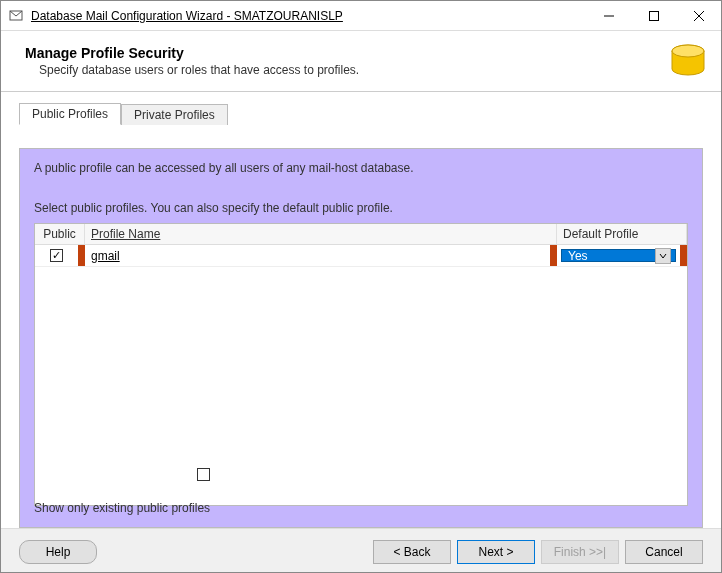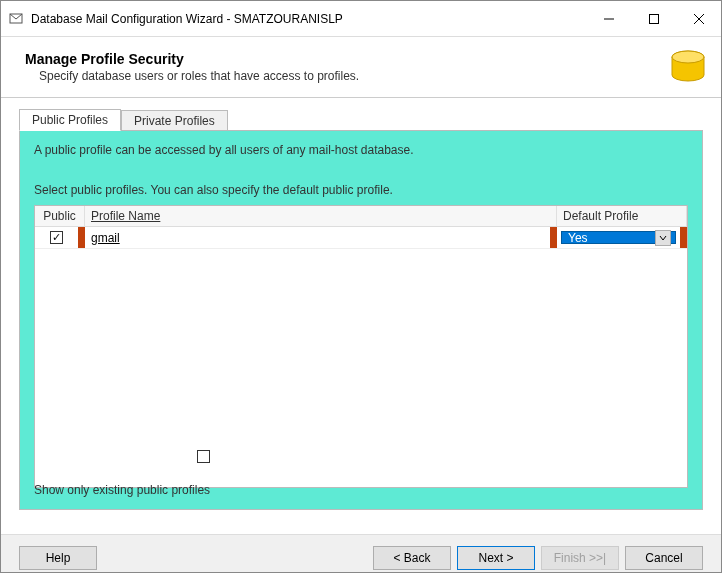--- a/index.html
+++ b/index.html
@@ -10,26 +10,27 @@
     body {
       margin: 0;
       padding: 0;
       background: #fff;
       width: 722px;
       height: 573px;
       overflow: hidden;
       border: 1px solid #888;
     }
     .titlebar {
-      height: 36px;
+      height: 30px;
       display: flex;
       align-items: center;
       padding-left: 8px;
       background: #fff;
       border-bottom: 1px solid #ddd;
+      text-decoration: underline;
     }
     .titlebar .app-icon {
       width: 16px;
       height: 16px;
       margin-right: 6px;
       display: inline-flex;
       align-items: center;
       justify-content: center;
     }
     .titlebar .title-text {
@@ -93,22 +94,23 @@
     }
     .tab.active {
       background: #fff;
       border-bottom: 1px solid #fff;
       z-index: 2;
     }
     .tab-body {
       border: 1px solid #bbb;
       padding: 12px 14px;
       min-height: 380px;
-      background: #5eead4;
-      position: relative;
+      background: #c4b5fd;
+      position: relative;
+      margin-top: 24px;
     }
     .info-text {
       color: #333;
       margin-bottom: 26px;
     }
     .instr-text {
       color: #333;
       margin-bottom: 8px;
     }
     .grid {
@@ -220,21 +222,21 @@
       margin-left: 6px;
       padding: 0 10px;
     }
     .btn.disabled {
       color: #a0a0a0;
       border-color: #ccc;
     }
     .btn.primary {
       border: 1px solid #0078d7;
     }
-    .btn.help { margin-left: 0; }
+    .btn.help { margin-left: 0; border-radius: 10px; }
     .window-body {
       position: relative;
       height: calc(573px - 30px);
     }
   </style>
 </head>
 <body>
 
 <div class="titlebar">
   <span class="app-icon">

